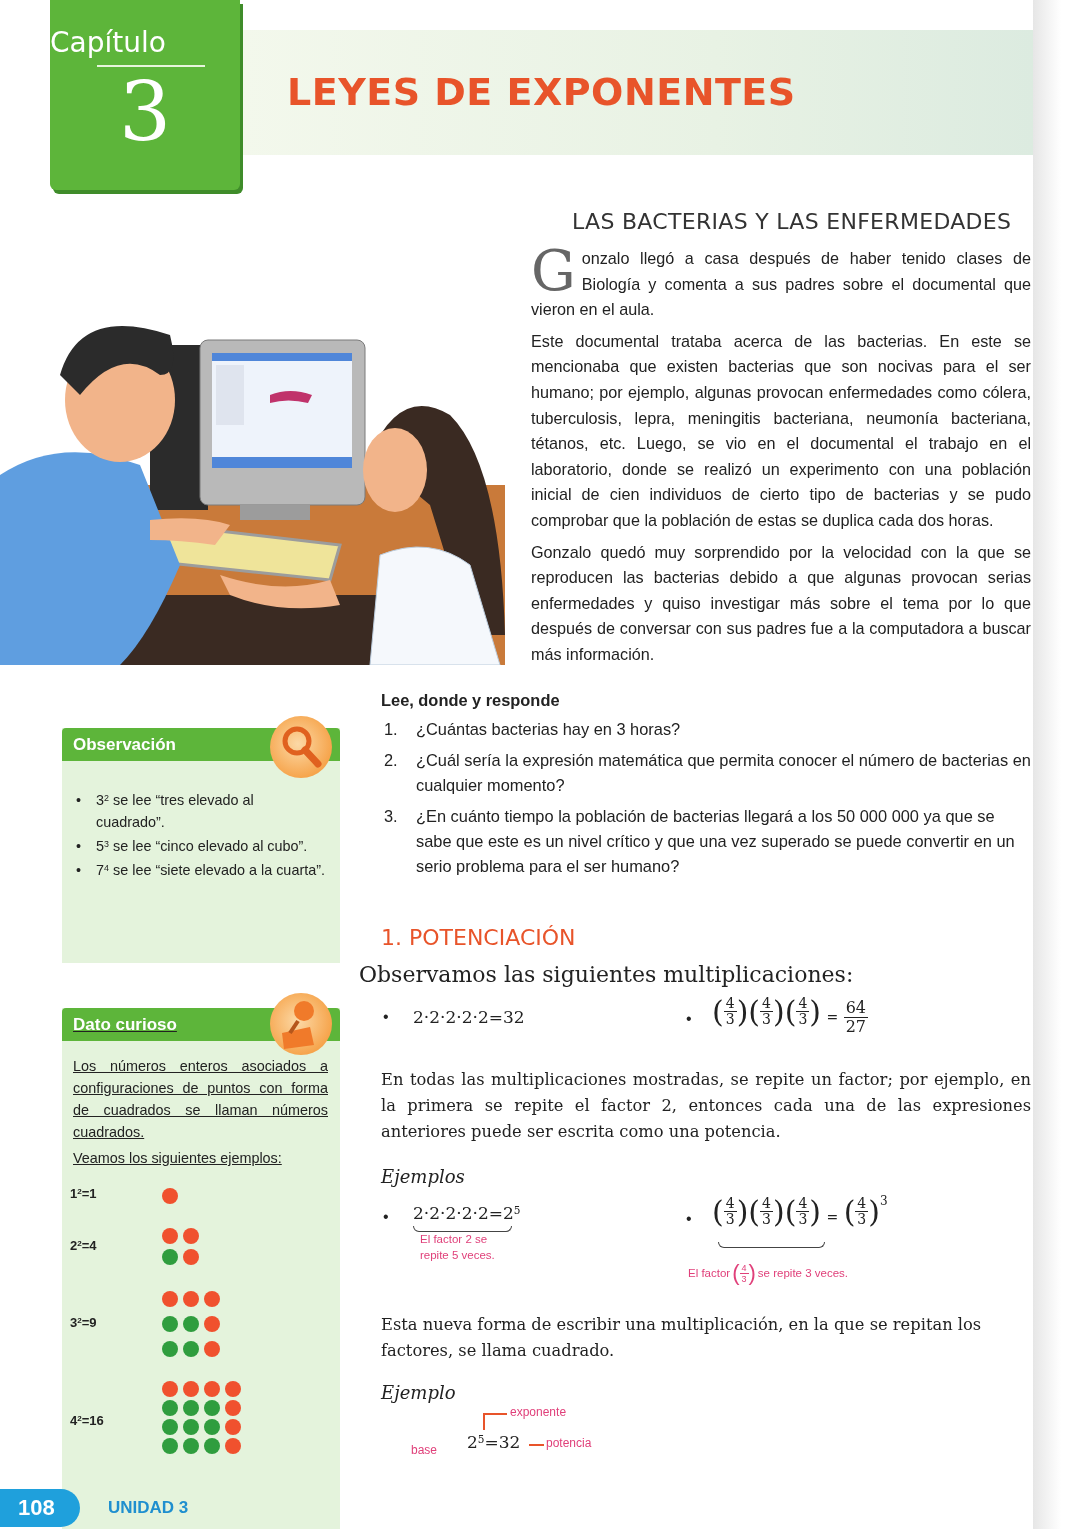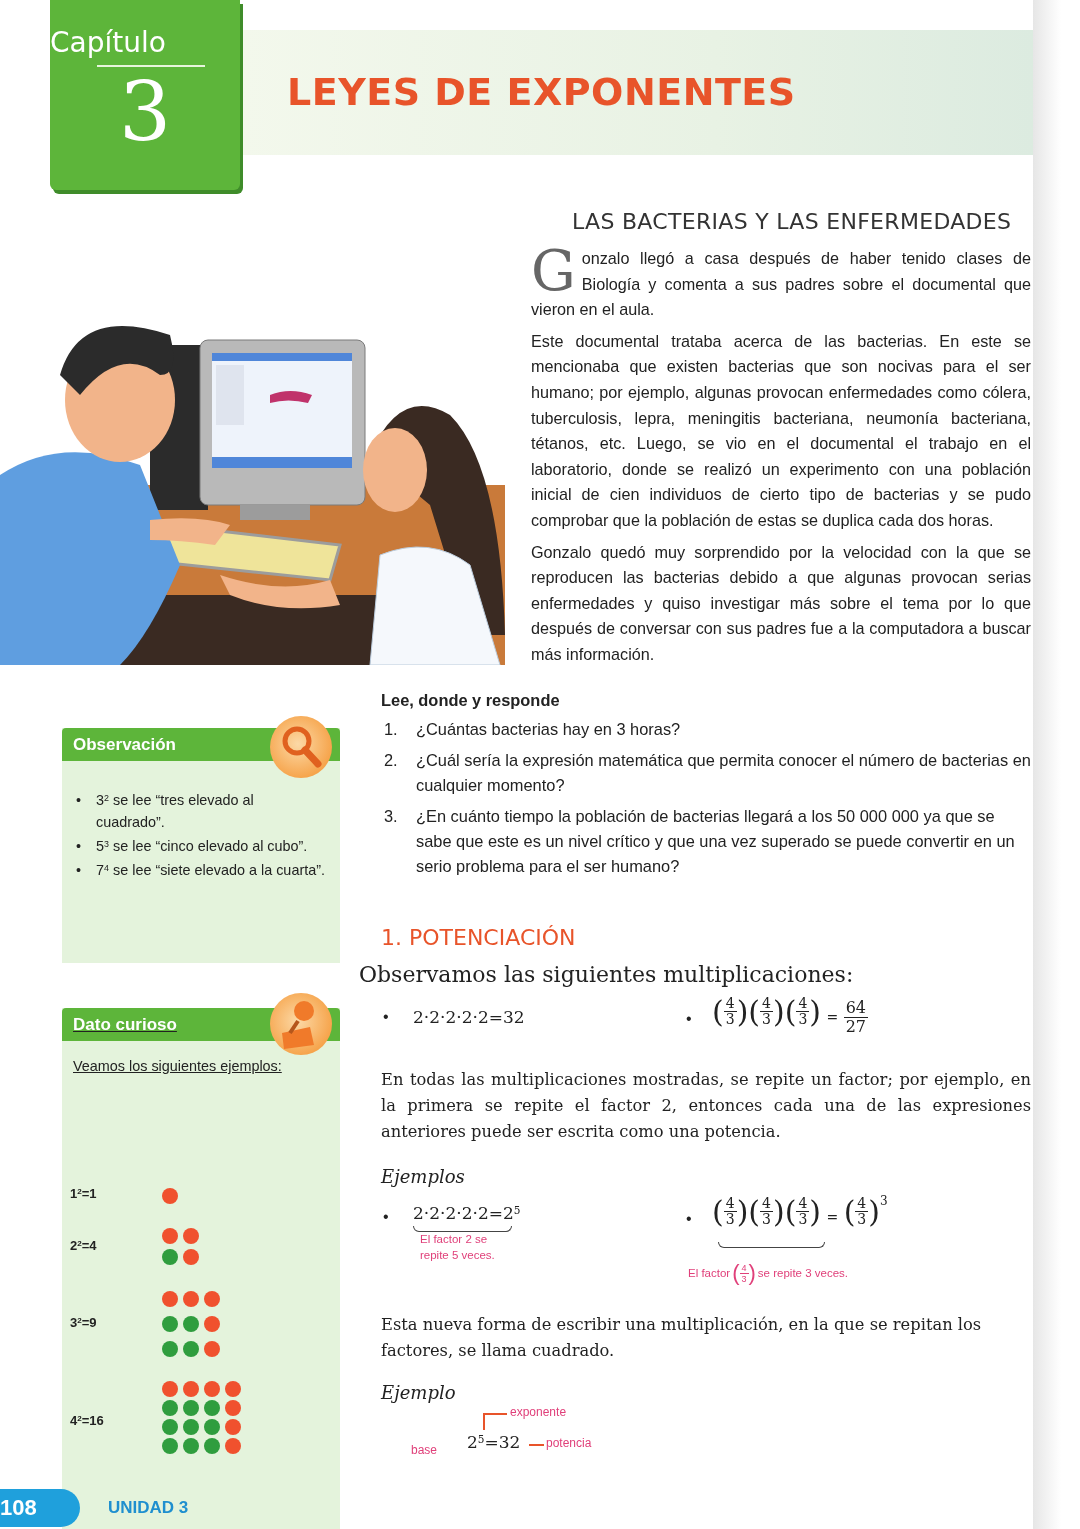--- a/index.html
+++ b/index.html
@@ -75,21 +75,21 @@
 
     .p2 { position: absolute; left: 381px; top: 1067px; width: 650px; font-size: 16.3px; line-height: 26px; text-align: justify; }
     .ej { position: absolute; font-style: italic; font-size: 18px; }
     .note { position: absolute; color: #e0407a; font-size: 11.5px; line-height: 16px; }
     .brace { position: absolute; border: 1.5px solid #444; border-top: none; border-radius: 0 0 6px 6px; height: 6px; }
     .p3 { position: absolute; left: 381px; top: 1312px; width: 650px; font-size: 16.3px; line-height: 26px; }
     .label-pink { position: absolute; color: #e0407a; font-size: 12px; }
     .arrow { position: absolute; background: #e8542a; }
 
     .footer-pill { position: absolute; left: 0; top: 1489px; width: 80px; height: 38px; background: #1fa0dc;
-      border-radius: 0 19px 19px 0; color: #fff; font-weight: bold; font-size: 22px; line-height: 38px; }
+      border-radius: 0 19px 19px 0; color: #fff; font-weight: bold; font-size: 22px; line-height: 38px; padding-left: 18px; }
     .footer-unit { position: absolute; left: 108px; top: 1498px; color: #1f8fcf; font-weight: bold; font-size: 17px; }
   </style>
 </head>
 <body>
 
 <div class="right-edge"></div>
 <div class="header-band"></div>
 
 <div class="chapter-tab">
   <div class="label">Capítulo</div>
@@ -155,20 +155,21 @@
 <div class="side-box dato">
   <div class="bar">Dato curioso</div>
   <div class="icon">
     <svg width="62" height="62" viewBox="0 0 62 62">
       <circle cx="34" cy="18" r="10" fill="#f07a2a"></circle>
       <path d="M12 40 L40 34 L44 52 L14 56 Z" fill="#f07a2a"></path>
       <path d="M28 28 L20 40" stroke="#b5561b" stroke-width="4"></path>
     </svg>
   </div>
   <div class="text">
+    <p>Los números enteros asociados a configuraciones de puntos con forma de cuadrados se llaman números cuadrados.</p>
     <p>Veamos los siguientes ejemplos:</p>
   </div>
 
   <div class="sq-row" style="top:178px;"><span>1</span><sup>2</sup><span>=1</span></div>
   <div class="dots" style="top:180px; grid-template-columns: repeat(1,16px);">
     <div class="dot r"></div>
   </div>
 
   <div class="sq-row" style="top:230px;"><span>2</span><sup>2</sup><span>=4</span></div>
   <div class="dots" style="top:220px; grid-template-columns: repeat(2,16px);">

